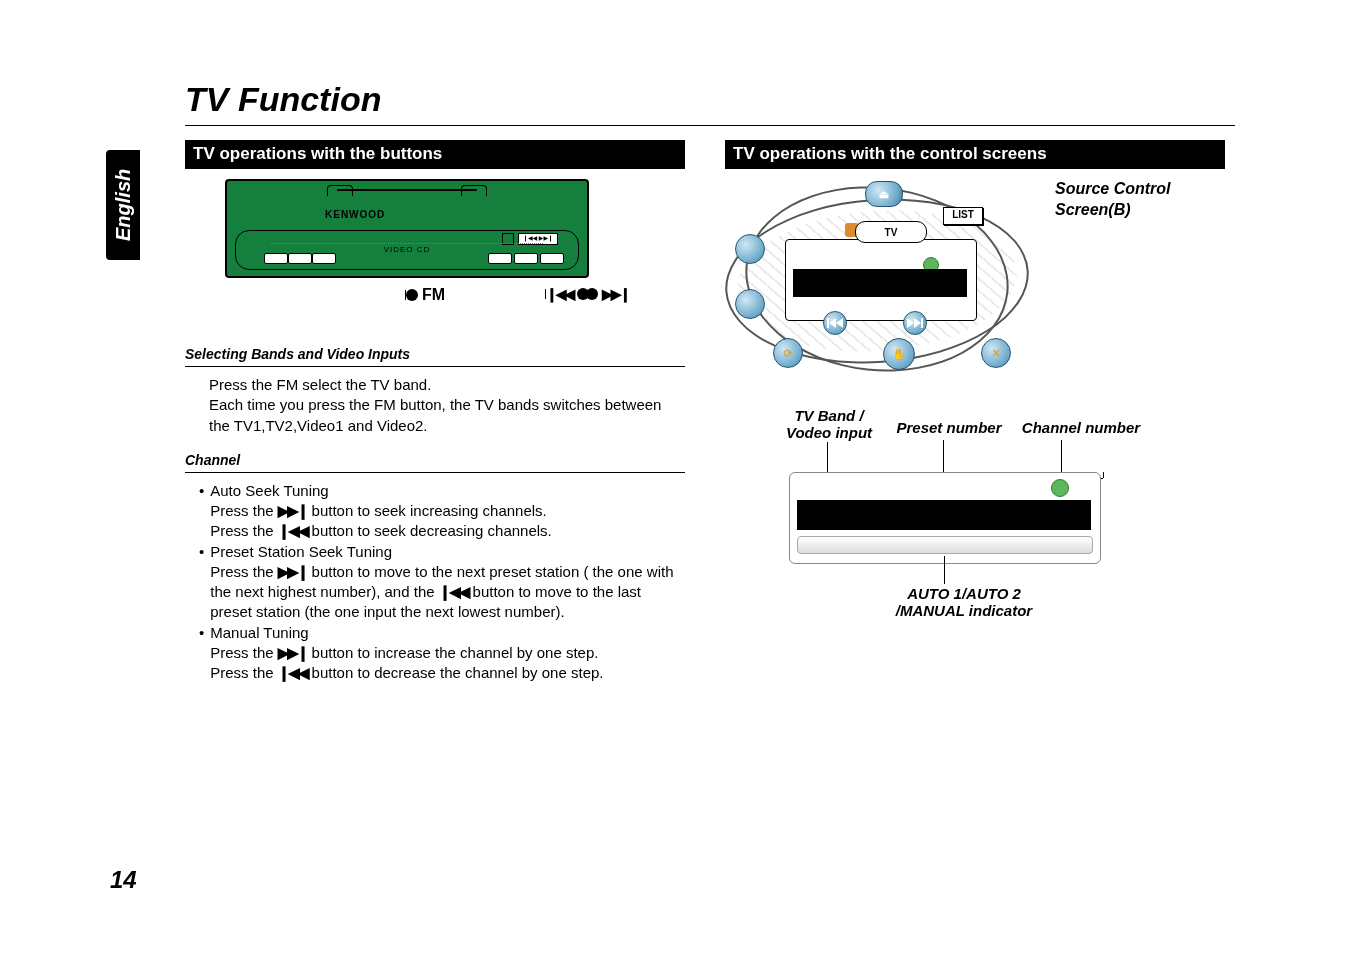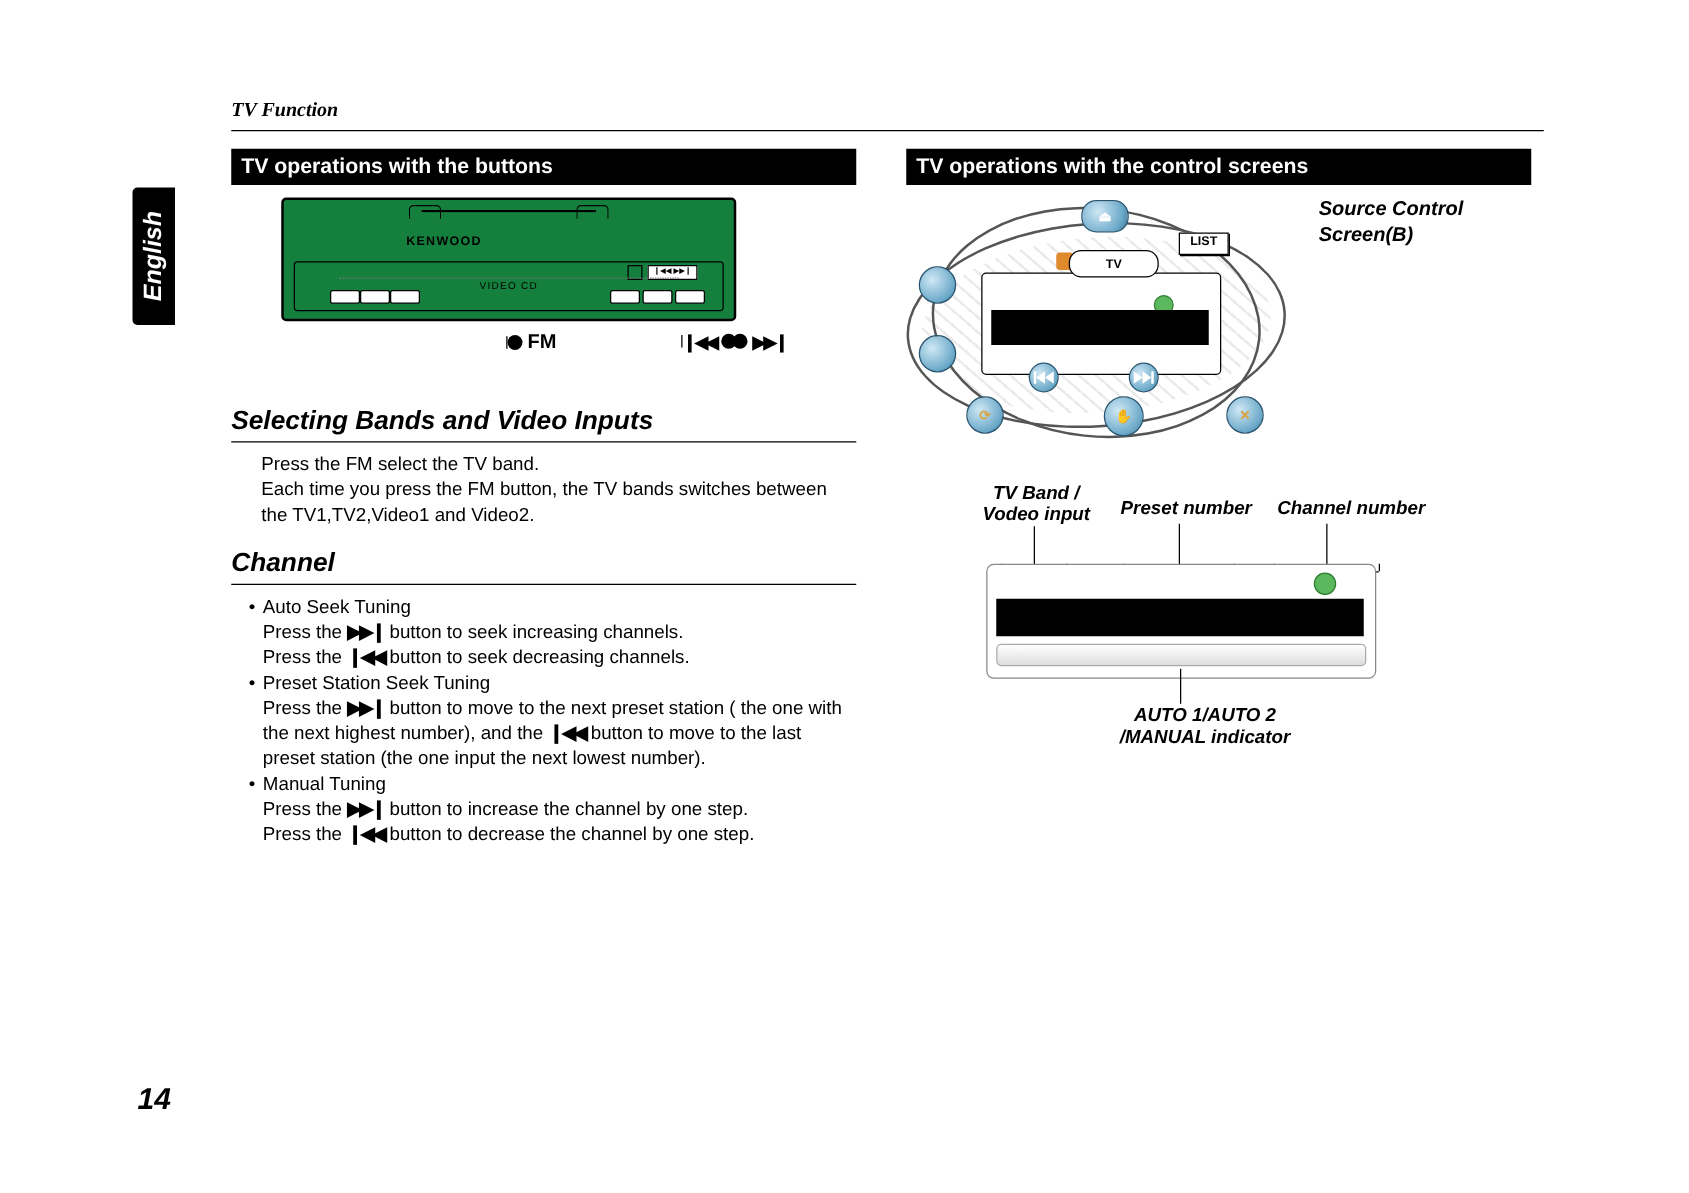--- a/index.html
+++ b/index.html
@@ -12,22 +12,22 @@
     color: #000;
     position: relative;
   }
   .page {
     position: absolute;
     left: 110px;
     top: 80px;
     width: 1140px;
   }
   .section-title {
-    font-family: Liberation Serif, serif;
-    font-size: 16px;
+    font-family: Liberation Sans, sans-serif;
+    font-size: 34px;
     font-weight: bold;
     font-style: italic;
     margin-bottom: 6px;
     padding-left: 75px;
   }
   .title-rule {
     border: none;
     border-top: 1.5px solid #000;
     margin: 0 0 14px 0;
     width: 1050px;
@@ -96,21 +96,21 @@
     letter-spacing: 1px;
     font-weight: bold;
   }
   .device-lower {
     position: absolute;
     left: 8px;
     right: 8px;
     bottom: 6px;
     height: 38px;
     border: 1.5px solid #000;
-    border-radius: 3px;
+    border-radius: 14px;
   }
   .device-panel-line {
     position: absolute;
     top: 12px;
     left: 35px;
     right: 35px;
     height: 0;
     border-top: 1px dotted #777;
   }
   .device-label-center {
@@ -178,21 +178,21 @@
     vertical-align:middle;
   }
   .call-label {
     font-size: 16px;
     font-weight: bold;
     display: flex;
     align-items: center;
     gap: 4px;
   }
   .subhead {
-    font-size: 21px;
+    font-size: 14px;
     font-weight: bold;
     font-style: italic;
     margin: 16px 0 4px 0;
   }
   .sub-rule {
     border: none;
     border-top: 1px solid #000;
     margin: 0 0 8px 0;
   }
   .body-text {

